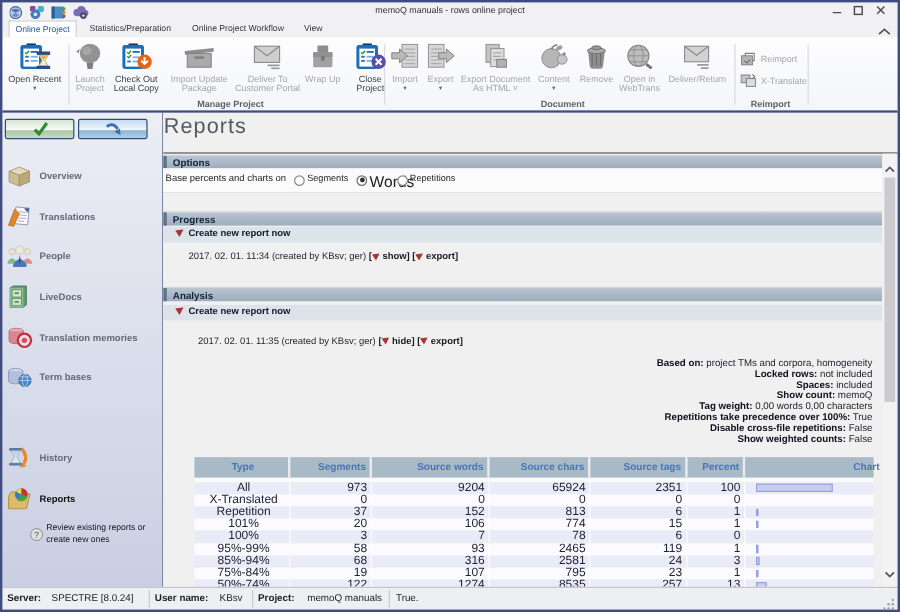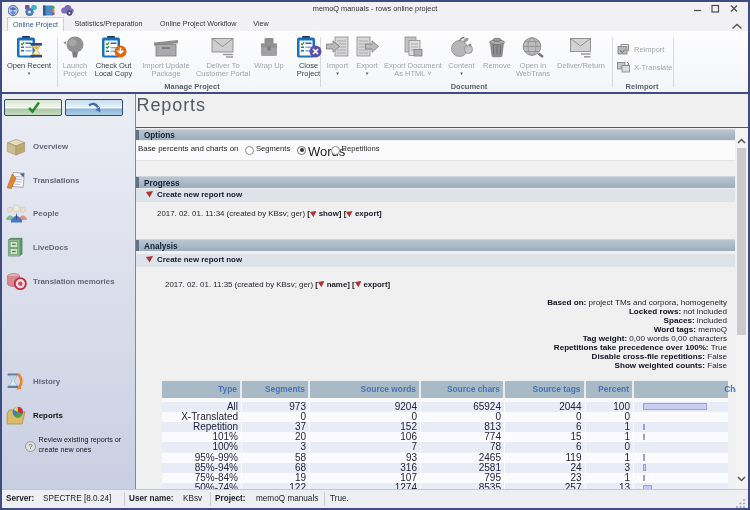--- a/index.html
+++ b/index.html
@@ -23,23 +23,23 @@
 .secbar{position:absolute;left:0.5px;width:599px;height:11.5px;background:linear-gradient(#bac5d0,#9dadbe);border-top:1px solid #cdd6dd}
 .secbar i{position:absolute;left:0;top:0;width:2.5px;height:100%;background:#5e7389}
 .secbar b{position:absolute;left:8px;top:1.5px;font-size:8.2px;color:#132438;font-style:normal}
 .crband{position:absolute;left:0.5px;width:599px;height:12.5px;background:#dce3e9;font-size:7.9px;font-weight:bold;color:#16162e;line-height:12.5px}
 .flag{display:inline-block;vertical-align:-1px}
 .dtrow{position:absolute;font-size:7.9px;color:#26262e}
 .dtrow b{color:#1a1a24}
 
 .trow{position:absolute;left:26.5px;width:566px;height:10.2px;display:flex;font-size:10px;line-height:10.4px;color:#232338}
 .trow>div{flex:none;padding-right:3px;text-align:right;border-right:1px solid rgba(255,255,255,.9)}
-.trow>div:first-child{text-align:right;padding-left:6px}
+.trow>div:first-child{text-align:center;padding-left:6px}
 .trow>div:last-child{border-right:none;position:relative}
-.c0{width:80px}.c1{width:68px}.c2{width:111px}.c3{width:84px}.c4{width:80.5px}.c5{width:48.5px}.c6{width:115px}
+.c0{width:80px}.c1{width:68px}.c2{width:98px}.c3{width:84px}.c4{width:80.5px}.c5{width:48.5px}.c6{width:115px}
 .bar{position:absolute;left:9px;top:1.8px;height:6.6px;background:#c9cdf0;border:1px solid #9aa0dc}
 .lav{background:#e9ebf7}.wht{background:#fafaff}
 
 #status{position:absolute;left:2px;top:489px;width:746px;height:19px;background:#edeff2;border-top:1px solid #c2c6cf;font-size:8.2px;color:#1d1d25}
 #status span{position:absolute;top:3.5px}
 .sdiv{position:absolute;top:2px;height:14px;width:1px;background:#c6cad2}
 .nfo{position:absolute;right:21px;top:204px;text-align:right;font-size:8.1px;line-height:9.1px;color:#1d1d28}
 .nfo b{color:#10101e}
 </style></head>
 <body>
@@ -288,20 +288,29 @@
       </svg>
   LiveDocs</div>
 <div class="sbi" style="top:177.0px">
   <svg width="27" height="24" viewBox="0 0 27 24">
         <ellipse cx="10" cy="5.5" rx="7" ry="2.8" fill="#eab0b8" stroke="#b05860" stroke-width=".7"></ellipse>
         <path d="M3 5.5 v9.5 a7 2.8 0 0 0 14 0 v-9.5" fill="#d8898f" stroke="#b05860" stroke-width=".7"></path>
         <circle cx="18" cy="14.5" r="6.5" fill="#f2dce2" stroke="#c03040" stroke-width="2.2"></circle>
         <circle cx="18" cy="14.5" r="2.6" fill="#c85060"></circle>
       </svg>
   Translation memories</div>
+<div class="sbi" style="top:210.0px">
+  <svg width="27" height="24" viewBox="0 0 27 24">
+        <ellipse cx="9.5" cy="6" rx="7" ry="2.8" fill="#ccd8e8" stroke="#7a8aa8" stroke-width=".7"></ellipse>
+        <path d="M2.5 6 v9.5 a7 2.8 0 0 0 14 0 v-9.5" fill="#b0c0de" stroke="#7a8aa8" stroke-width=".7"></path>
+        <circle cx="18.5" cy="15" r="6" fill="#4a86c8" stroke="#2a5a94" stroke-width=".8"></circle>
+        <ellipse cx="18.5" cy="15" rx="2.5" ry="6" fill="none" stroke="#bcd4ec" stroke-width=".8"></ellipse>
+        <path d="M12.5 15 h12 M13.5 11.5 h10" stroke="#bcd4ec" stroke-width=".8"></path>
+      </svg>
+  Term bases</div>
 <div class="sbi" style="top:277.5px">
   <svg width="27" height="24" viewBox="0 0 27 24">
         <rect x="3" y="2.5" width="13" height="2.6" rx="1" fill="#5a7aa0"></rect>
         <rect x="3" y="17" width="13" height="2.6" rx="1" fill="#5a7aa0"></rect>
         <path d="M4.8 5.1 h9.4 l-3.6 6 3.6 6 h-9.4 l3.6-6 Z" fill="#dceaf4" stroke="#8aa0b8" stroke-width=".7"></path>
         <path d="M6.5 5.4 h6 l-3 4.8 Z" fill="#b8d0e4"></path>
         <path d="M15.5 3 q6.5 8 1.8 15" stroke="#e8882a" stroke-width="3.2" fill="none"></path>
         <path d="M13.2 21.8 l6.5-1.2 -2.8-4.4 Z" fill="#e8882a"></path>
       </svg>
   History</div>
@@ -353,49 +362,49 @@
       </svg> <b>export]</b></div>
 <div class="secbar" style="top:145.5px">
       <i></i>
       <b>Analysis</b>
     </div>
 <div class="crband" style="top:160.5px"><svg class="flag" style="margin:0 4px 0 10px" width="7" height="7" viewBox="0 0 7 7">
         <path d="M0 1.1 L7 0 L3.6 6.6 Z" fill="#ad3434"></path>
       </svg>Create new report now</div>
 <div class="dtrow" style="left:29.5px;top:184px;height:13px;line-height:13px">2017. 02. 01. 11:35 (created by KBsv; ger) <b>[</b><svg class="flag" width="6.5" height="6.5" viewBox="0 0 7 7">
         <path d="M0 1.1 L7 0 L3.6 6.6 Z" fill="#ad3434"></path>
-      </svg> <b>name] [</b><svg class="flag" width="6.5" height="6.5" viewBox="0 0 7 7">
+      </svg> <b>hide] [</b><svg class="flag" width="6.5" height="6.5" viewBox="0 0 7 7">
         <path d="M0 1.1 L7 0 L3.6 6.6 Z" fill="#ad3434"></path>
       </svg> <b>export]</b></div>
 <div class="nfo">
 <div><b>Based on:</b> project TMs and corpora, homogeneity</div>
 <div><b>Locked rows:</b> not included</div>
 <div><b>Spaces:</b> included</div>
-<div><b>Word tags:</b> memoQ</div>
+<div><b>Show count:</b> memoQ</div>
 <div><b>Tag weight:</b> 0,00 words 0,00 characters</div>
 <div><b>Repetitions take precedence over 100%:</b> True</div>
 <div><b>Disable cross-file repetitions:</b> False</div>
 <div><b>Show weighted counts:</b> False</div>
 </div>
 <div class="ab" style="left:26.5px;top:304px;width:566px;height:4px;background:#fafafb"></div>
 <div class="trow" style="top:287.5px;height:16.5px;line-height:17px;background:#a9bac7;color:#4a74b4;font-weight:bold;font-size:8.4px">
 <div class="c0" style="border-right:2.5px solid #e9ebec">Type</div>
       <div class="c1" style="border-right:2.5px solid #e9ebec">Segments</div>
       <div class="c2" style="border-right:2.5px solid #e9ebec">Source words</div>
       <div class="c3" style="border-right:2.5px solid #e9ebec">Source chars</div>
       <div class="c4" style="border-right:2.5px solid #e9ebec">Source tags</div>
       <div class="c5" style="border-right:2.5px solid #e9ebec">Percent</div>
       <div class="c6">Chart</div>
 </div>
 <div class="trow lav" style="top:308.0px">
       <div class="c0">All</div>
       <div class="c1">973</div>
       <div class="c2">9204</div>
       <div class="c3">65924</div>
-      <div class="c4">2044</div>
+      <div class="c4">2351</div>
       <div class="c5">100</div>
       <div class="c6">
         <div class="bar" style="width:64px"></div>
       </div>
     </div>
 <div class="trow wht" style="top:318.2px">
       <div class="c0">X-Translated</div>
       <div class="c1">0</div>
       <div class="c2">0</div>
       <div class="c3">0</div>

